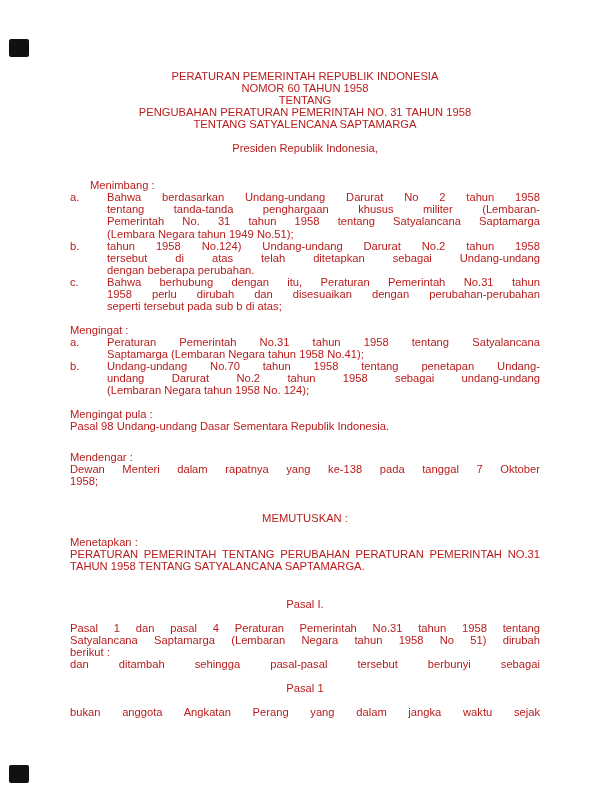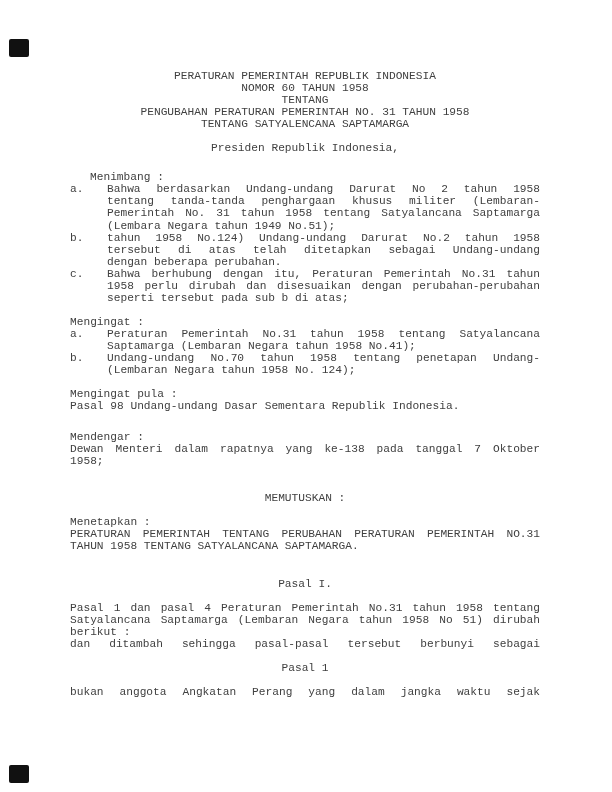--- a/index.html
+++ b/index.html
@@ -6,22 +6,22 @@
     margin: 0;
     padding: 0;
     background: #ffffff;
   }
   .page {
     position: relative;
     width: 612px;
     height: 792px;
     background: #ffffff;
     overflow: hidden;
-    font-family: Liberation Mono, monospace;
-    color: #404040;
+    font-family: Liberation Sans, sans-serif;
+    color: #b91c1c;
   }
   .content {
     position: absolute;
     left: 70px;
     top: 70px;
     width: 470px;
     font-size: 11.2px;
     line-height: 12.05px;
     letter-spacing: 0;
   }
@@ -57,21 +57,21 @@
       <div class="blk center" style="margin-top: 0px;">
         <div class="line">PERATURAN PEMERINTAH REPUBLIK INDONESIA</div>
         <div class="line">NOMOR 60 TAHUN 1958</div>
         <div class="line">TENTANG</div>
         <div class="line">PENGUBAHAN PERATURAN PEMERINTAH NO. 31 TAHUN 1958</div>
         <div class="line">TENTANG SATYALENCANA SAPTAMARGA</div>
       </div>
       <div class="blk center" style="margin-top: 12.05px;">
         <div class="line">Presiden Republik Indonesia,</div>
       </div>
-      <div class="blk label" style="margin-top: 17px; padding-left: 20px;">
+      <div class="blk label" style="margin-top: 25px; padding-left: 20px;">
         <div class="line">Menimbang :</div>
       </div>
       <div class="blk item" style="margin-top: 0px;">
         <span class="lab">a.</span>
         <div class="line jl">Bahwa berdasarkan Undang-undang Darurat No 2 tahun 1958</div>
         <div class="line jl">tentang tanda-tanda penghargaan khusus militer (Lembaran-</div>
         <div class="line jl">Pemerintah No. 31 tahun 1958 tentang Satyalancana Saptamarga</div>
         <div class="line">(Lembara Negara tahun 1949 No.51);</div>
       </div>
       <div class="blk item" style="margin-top: 0px;">
@@ -90,20 +90,21 @@
         <div class="line">Mengingat :</div>
       </div>
       <div class="blk item" style="margin-top: 0px;">
         <span class="lab">a.</span>
         <div class="line jl">Peraturan Pemerintah No.31 tahun 1958 tentang Satyalancana</div>
         <div class="line">Saptamarga (Lembaran Negara tahun 1958 No.41);</div>
       </div>
       <div class="blk item" style="margin-top: 0px;">
         <span class="lab">b.</span>
         <div class="line jl">Undang-undang No.70 tahun 1958 tentang penetapan Undang-</div>
+        <div class="line jl">undang Darurat No.2 tahun 1958 sebagai undang-undang</div>
         <div class="line">(Lembaran Negara tahun 1958 No. 124);</div>
       </div>
       <div class="blk label" style="margin-top: 12.05px;">
         <div class="line">Mengingat pula :</div>
       </div>
       <div class="blk para" style="margin-top: 0px;">
         <div class="line">Pasal 98 Undang-undang Dasar Sementara Republik Indonesia.</div>
       </div>
       <div class="blk label" style="margin-top: 19px;">
         <div class="line">Mendengar :</div>

